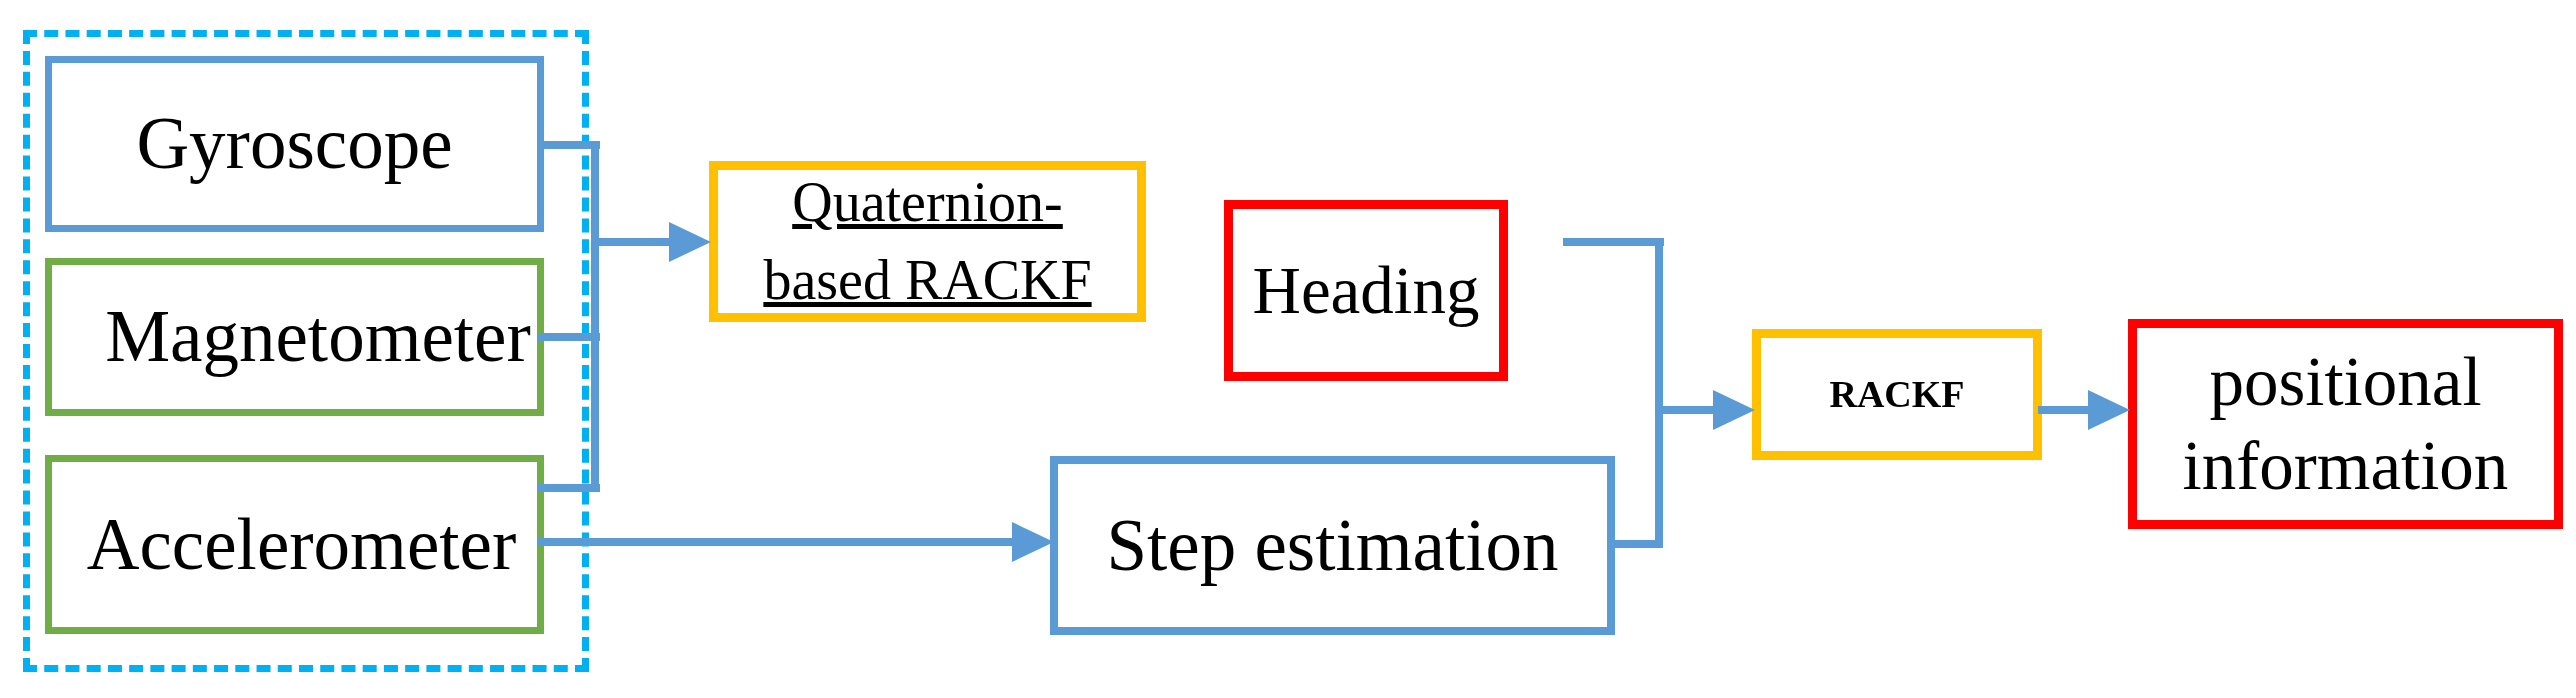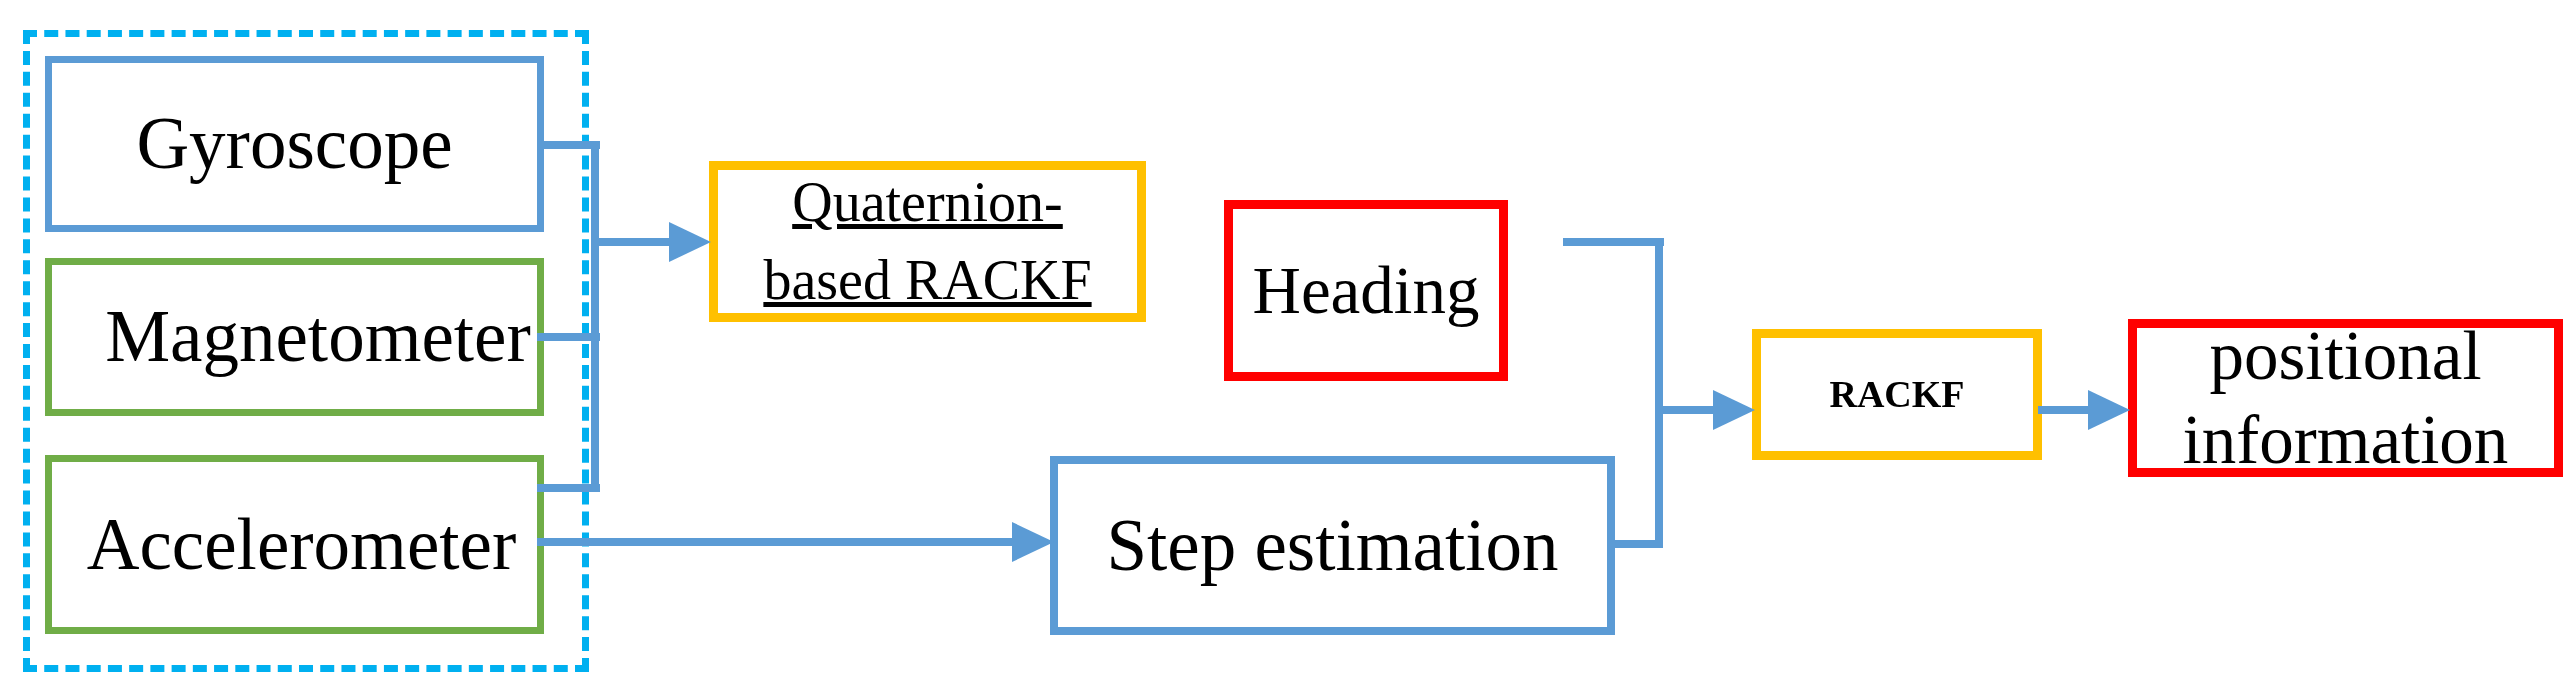--- a/index.html
+++ b/index.html
@@ -50,21 +50,21 @@
 
   
   .node-gyroscope     { left: 45px;   top: 56px;  width: 499px; height: 176px; font-size: 73px; }
   .node-magnetometer  { left: 45px;   top: 258px; width: 499px; height: 158px; font-size: 73px; padding-left: 47px; }
   .node-accelerometer { left: 45px;   top: 455px; width: 499px; height: 179px; font-size: 73px; padding-left: 14px; }
   .node-quaternion    { left: 709px;  top: 161px; width: 437px; height: 161px; font-size: 56px; text-decoration: underline; }
   .node-quaternion .label { line-height: 1.38; }
   .node-heading       { left: 1224px; top: 152px; width: 284px; height: 181px; font-size: 67px; margin-top: 48px; }
   .node-step          { left: 1050px; top: 456px; width: 565px; height: 179px; font-size: 73px; border-width: 8.2px; }
   .node-rackf         { left: 1752px; top: 329px; width: 290px; height: 131px; font-size: 38px; font-weight: bold; }
-  .node-positional    { left: 2128px; top: 319px; width: 435px; height: 158px; font-size: 69px; }
+  .node-positional    { left: 2128px; top: 319px; width: 435px; height: 210px; font-size: 69px; }
   .node-positional .label { line-height: 1.22; }
 
   
   .line {
     position: absolute;
     background: var(--connector-blue, #5B9BD5);
   }
   .arrowhead {
     position: absolute;
     width: 0; height: 0;

